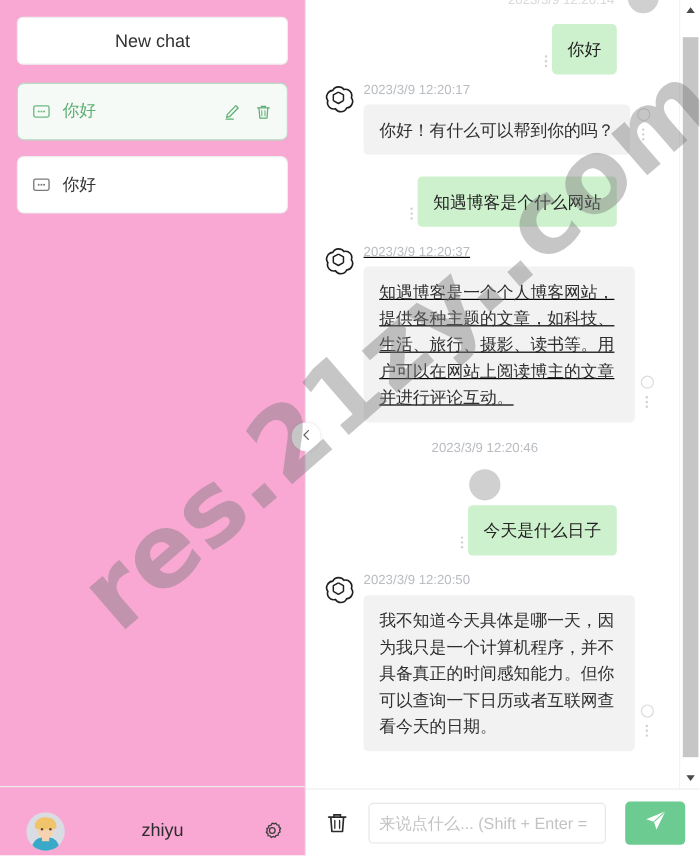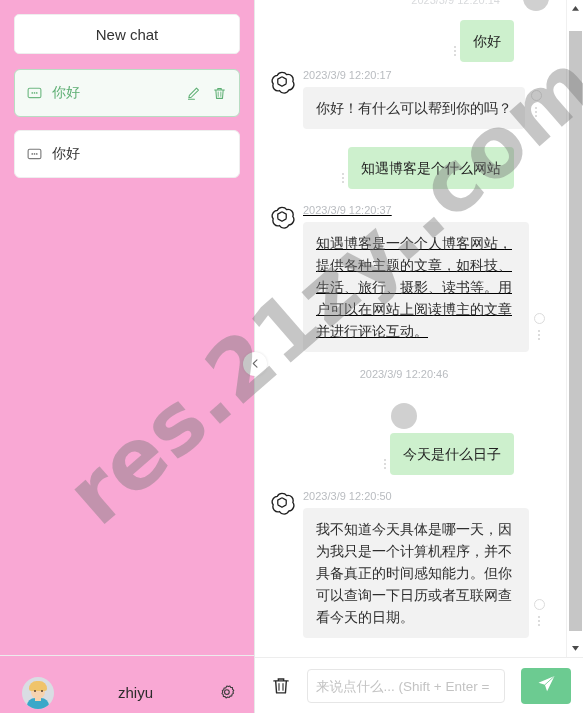--- a/index.html
+++ b/index.html
@@ -169,21 +169,21 @@
     flex-direction: column;
     align-items: center;
     justify-content: flex-end;
     padding-bottom: 6px;
     align-self: stretch;
     gap: 6px;
   }
 
   
   .msg.user { display: flex; flex-direction: column; align-items: flex-end; }
-  .user-head { display: flex; align-items: center; justify-content: flex-end; gap: 23px; width: 100%; }
+  .user-head { display: flex; align-items: center; justify-content: flex-end; gap: 11px; width: 100%; }
   .user-time { font-size: 11px; color: #b9bcc0; }
   .user-avatar {
     width: 26px; height: 26px;
     border-radius: 50%;
     background: #d0d0d0;
     flex: 0 0 auto;
   }
   .user-bubble-wrap {
     display: flex;
     align-items: flex-end;

